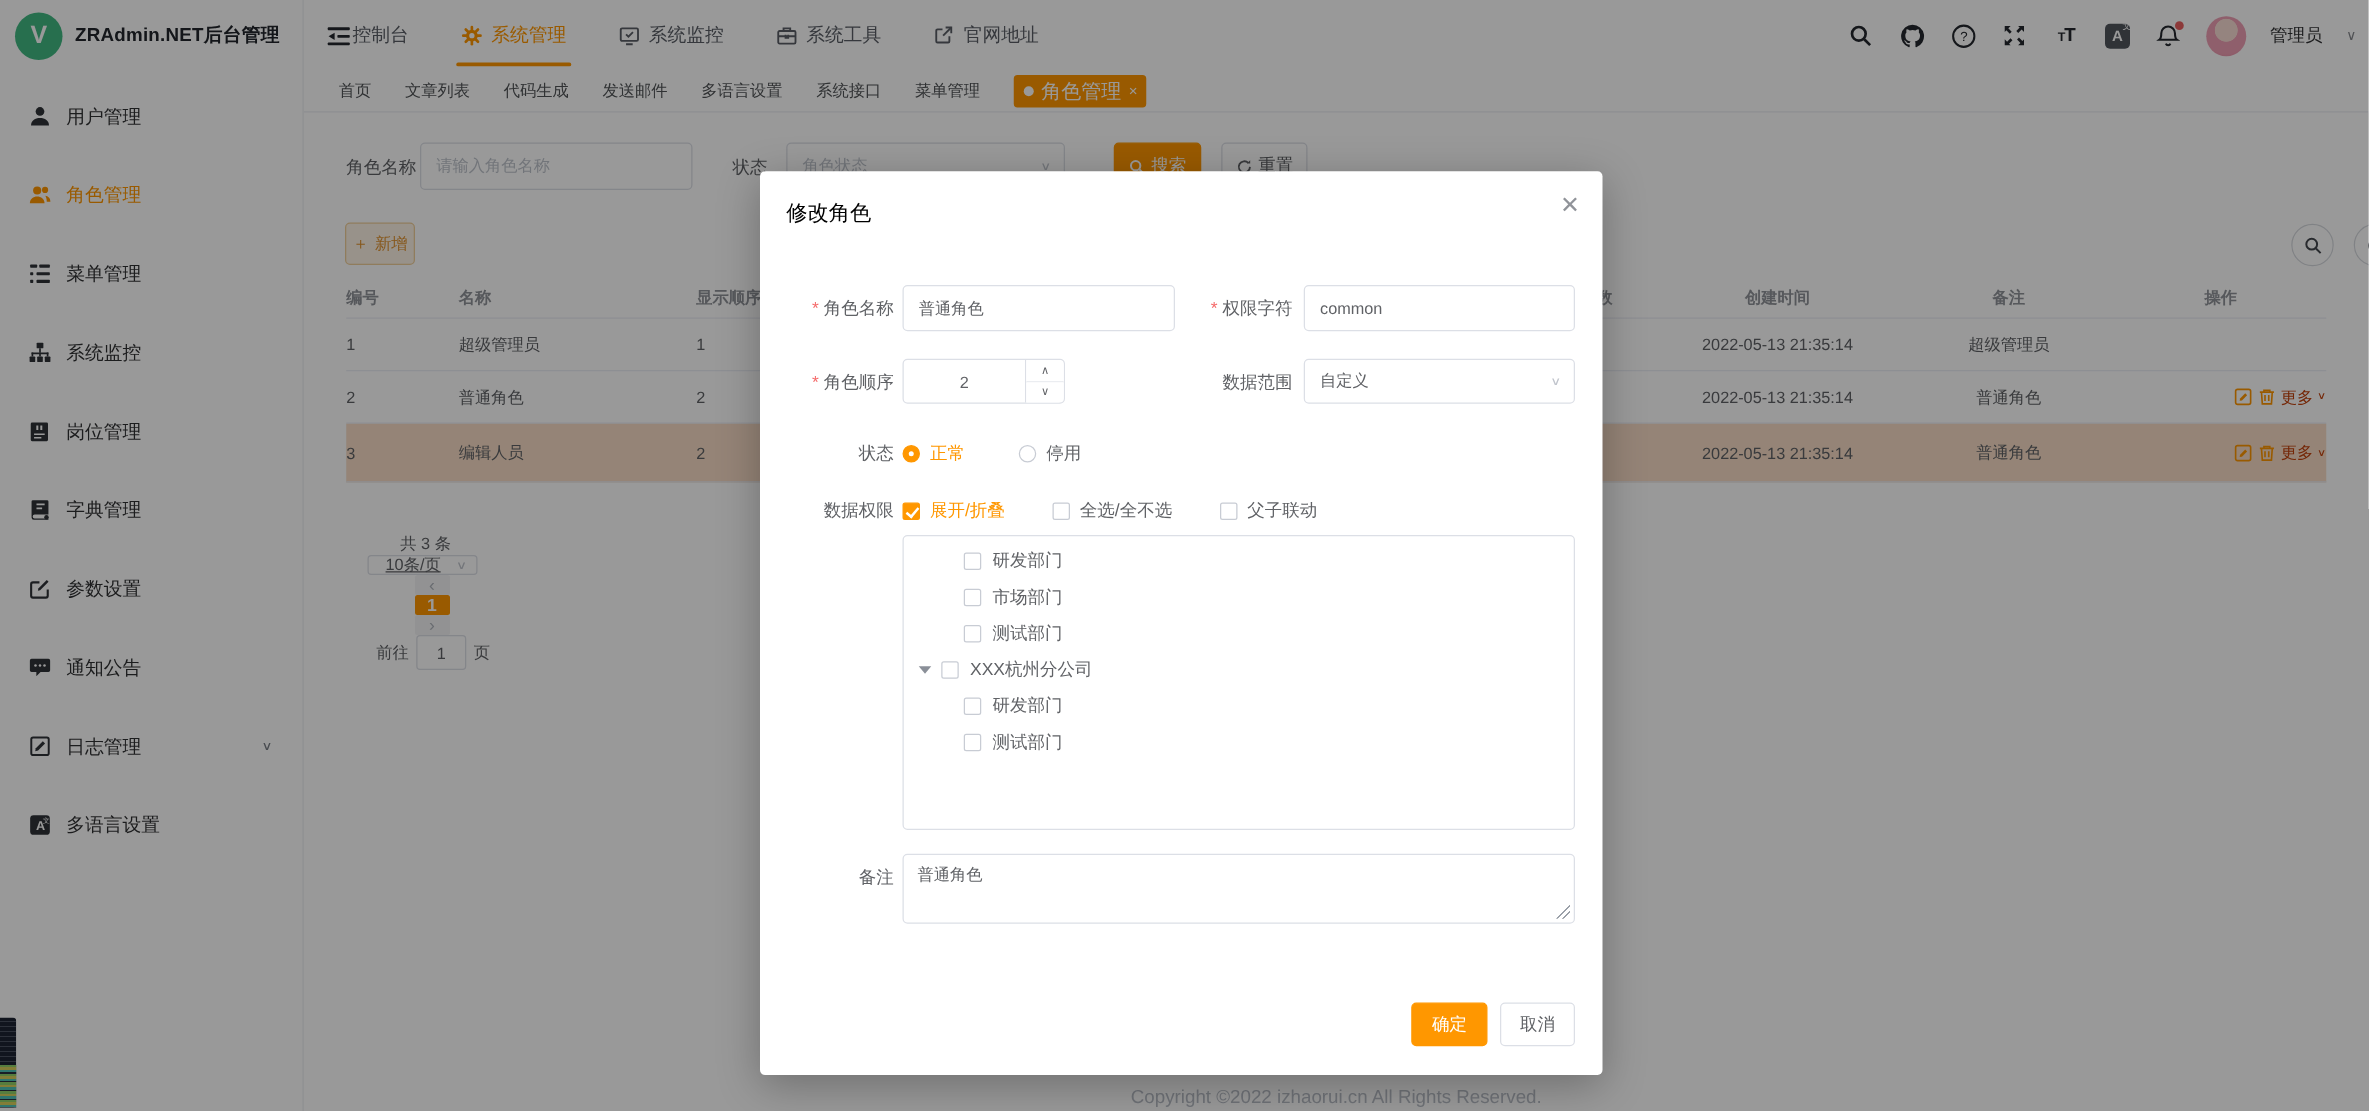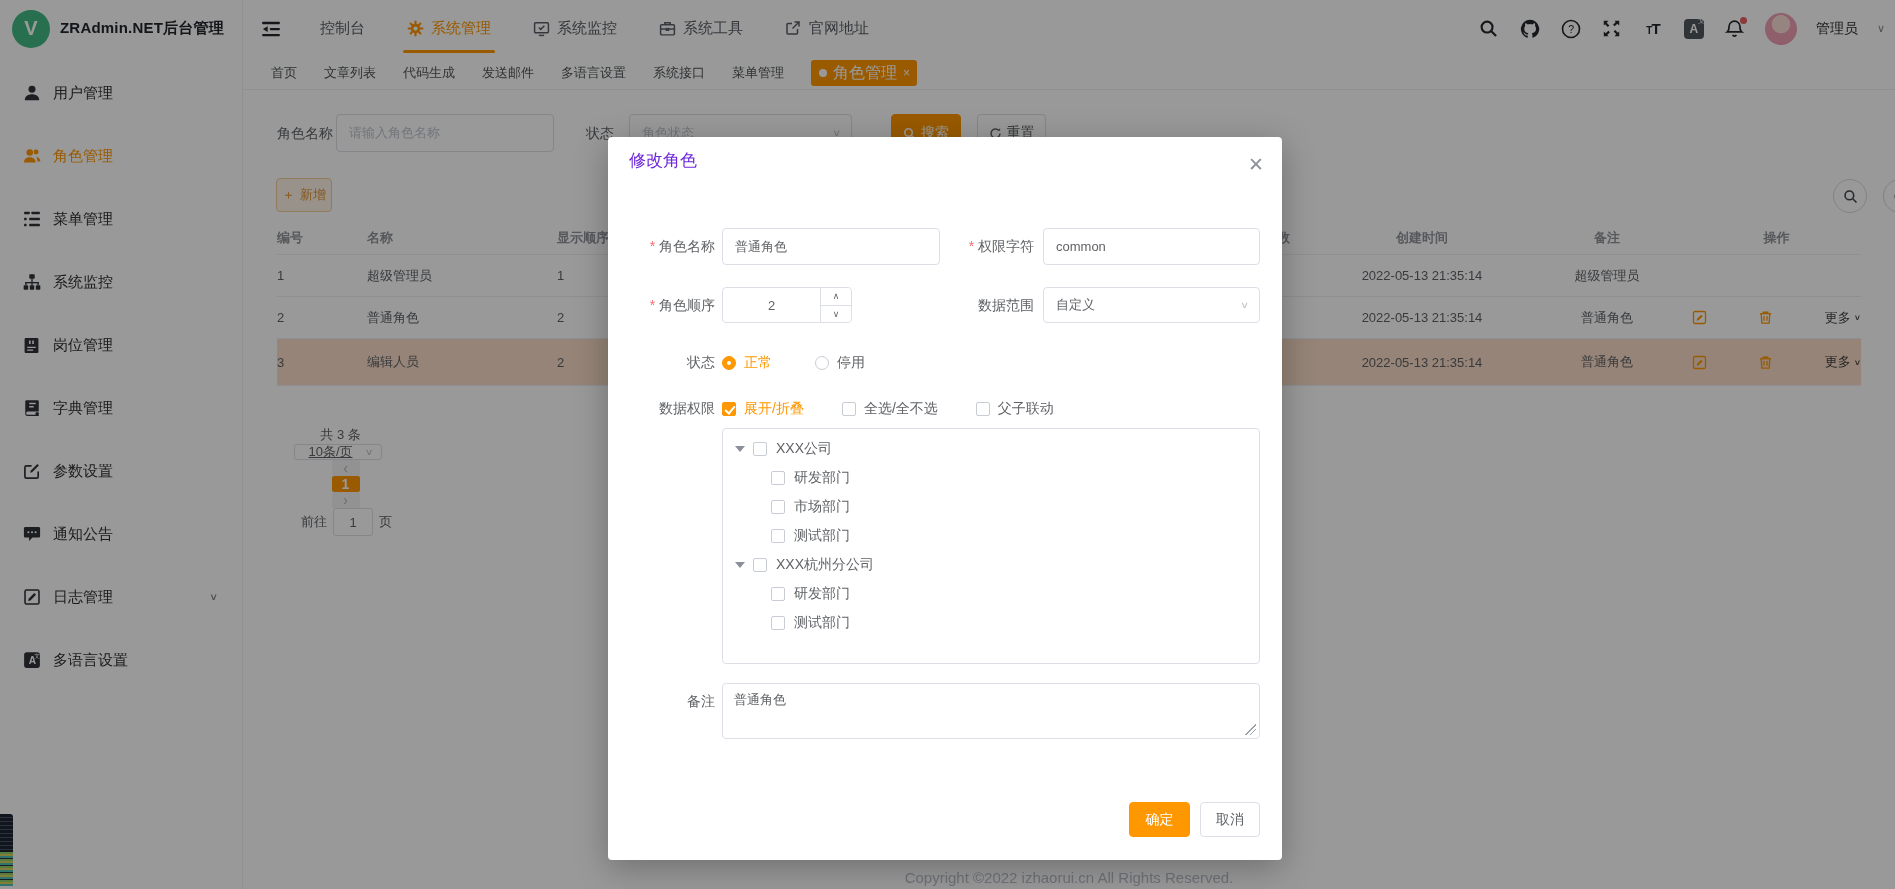--- a/index.html
+++ b/index.html
@@ -16,21 +16,21 @@
   .menu-item .mi { width:19px; height:19px; margin-right:12px; display:inline-flex; align-items:center; justify-content:center; color:#2f3338; flex:none; }
   .menu-item.active, .menu-item.active .mi { color:#ff9700; }
   .menu-item .sub-arrow { position:absolute; right:24px; color:#7a7f87; font-size:12px; transform:scaleY(.8); }
 
   
   .main { position:absolute; left:243px; top:0; width:1652px; height:889px; background:#fff; }
 
   
   .header { height:57px; display:flex; align-items:center; position:relative; background:#fff; }
   .collapse-btn { margin-left:17px; width:22px; height:22px; color:#23272d; cursor:pointer; flex:none; }
-  .topnav { display:flex; align-items:center; margin-left:38px; height:100%; }
+  .topnav { display:flex; align-items:center; height:100%; }
   .nav-item { display:flex; align-items:center; margin-right:42px; font-size:15px; color:#5a5e66; cursor:pointer; height:100%; position:relative; }
   .nav-item .ni { width:17px; height:17px; margin-right:7px; display:inline-flex; color:#5a5e66; }
   .nav-item.active { color:#ff9700; }
   .nav-item.active .ni { color:#ff9700; }
   .nav-item.active::after { content:""; position:absolute; left:-4px; right:-4px; bottom:4px; height:3px; background:#ff9700; border-radius:2px; }
   .header-tools { position:absolute; right:10px; top:0; height:57px; display:flex; align-items:center; gap:19px; }
   .tool { width:22px; height:22px; display:flex; align-items:center; justify-content:center; color:#23272d; cursor:pointer; position:relative; }
   .fontsize-glyph { font-size:15px; font-weight:bold; color:#23272d; letter-spacing:-1px; }
   .fontsize-glyph .small-t { font-size:10px; }
   .i18n-chip { width:20px; height:20px; background:#50555d; border-radius:4px; color:#fff; font-size:12px; font-weight:bold; display:flex; align-items:center; justify-content:center; position:relative; }
@@ -61,21 +61,21 @@
 
   
   .table { position:absolute; left:34px; top:132px; width:1584px; font-size:13px; }
   .tr { display:flex; align-items:center; border-bottom:1px solid #ebeef5; }
   .thead { height:33px; color:#909399; font-weight:bold; }
   .tbody-row { height:42px; color:#606266; cursor:pointer; }
   .row-highlight { background:#f8ddc6; height:47px; }
   .c-id{width:90px;} .c-name{width:190px;} .c-order{width:235px;} .c-fill{width:440px;}
   .c-count{width:90px; text-align:center;} .c-time{width:200px; text-align:center;}
   .c-remark{width:170px; text-align:center;} .c-ops{width:169px; text-align:center;}
-  .ops-cell { display:flex; align-items:center; justify-content:space-between; gap:4px; color:#404040; }
+  .ops-cell { display:flex; align-items:center; justify-content:flex-end; gap:4px; color:#c2410c; }
   .op-ic { width:15px; height:15px; display:inline-flex; cursor:pointer; color:#ff9700; }
   .more-link { display:inline-flex; align-items:center; gap:3px; cursor:pointer; font-size:13px; }
   .more-caret { font-size:10px; transform:scaleY(.8); }
 
   
   .pager { position:absolute; left:40px; top:336px; height:28px; display:flex; align-items:center; font-size:13px; color:#606266;flex-direction:column; }
   .pg-total { margin-left:18px; margin-right:12px; }
   .pg-size { width:88px; height:16px; border:1px solid #dcdfe6; border-radius:3px; display:flex; align-items:center; justify-content:center; position:relative; padding-right:14px; cursor:pointer;text-decoration:underline; }
   .pg-size .sel-caret { right:7px; }
   .pg-btn { width:28px; height:28px; background:#f4f4f5; border-radius:2px; margin-left:16px; display:flex; align-items:center; justify-content:center; color:#aeb3bb; font-size:14px; cursor:pointer; }
@@ -89,21 +89,21 @@
   .perf-widget { position:absolute; left:0; bottom:3px; width:13px; height:72px; background:#1d2433; z-index:20; border-radius:0 3px 3px 0;
     background-image:
       repeating-linear-gradient(to bottom, transparent 0 3px, rgba(160,170,185,.35) 3px 4px);
   }
   .perf-widget::after { content:""; position:absolute; left:0; right:0; bottom:0; height:34px;
       background:repeating-linear-gradient(to bottom,#8fd06a 0 2px,#d9d05c 2px 4px,#4fc3b8 4px 6px,#2b3242 6px 7px); }
 
   
   .overlay { position:absolute; inset:0; background:rgba(0,0,0,.4); z-index:90; }
   .modal { position:absolute; left:608px; top:137px; width:674px; height:723px; background:#fff; border-radius:4px; z-index:100; box-shadow:0 8px 34px rgba(0,0,0,.28); }
-  .modal-title { position:absolute; left:21px; top:12px; font-size:17px; color:#6d28d9; }
+  .modal-title { position:absolute; left:21px; top:22px; font-size:17px; color:#000000; }
   .modal-close { position:absolute; right:18px; top:18px; font-size:19px; color:#909399; cursor:pointer; line-height:1; }
   .dlg-label { position:absolute; font-size:14px; color:#606266; text-align:right; }
   .dlg-label.req::before { content:"* "; color:#f56c6c; }
   .dlg-ipt { position:absolute; height:37px; border:1px solid #dcdfe6; border-radius:4px; display:flex; align-items:center; padding:0 12px; font-size:13px; color:#606266; background:#fff; }
   .num-box { position:absolute; left:114px; top:150px; width:130px; height:36px; border:1px solid #dcdfe6; border-radius:4px; display:flex; }
   .num-val { flex:1; display:flex; align-items:center; justify-content:center; font-size:13px; color:#606266; }
   .num-ctrl { width:31px; border-left:1px solid #dcdfe6; display:flex; flex-direction:column; }
   .num-up,.num-down { flex:1; display:flex; align-items:center; justify-content:center; font-size:9px; color:#606266; cursor:pointer; background:#fff; }
   .num-up { border-bottom:1px solid #dcdfe6; border-radius:0 4px 0 0; }
   .num-down { border-radius:0 0 4px 0; }
@@ -566,25 +566,20 @@
   <div class="check-row">
     <span class="cbox on"></span>
     <span class="cb-lbl-on">展开/折叠</span>
     <span class="cbox off"></span>
     <span class="cb-lbl">全选/全不选</span>
     <span class="cbox off"></span>
     <span class="cb-lbl">父子联动</span>
   </div>
 
   <div class="tree-box">
-    <div class="tree-row parent">
-      <span class="tree-caret"></span>
-      <span class="tree-cb"></span>
-      <span>XXX公司</span>
-    </div>
     <div class="tree-row child">
       <span class="tree-cb"></span>
       <span>研发部门</span>
     </div>
     <div class="tree-row child">
       <span class="tree-cb"></span>
       <span>市场部门</span>
     </div>
     <div class="tree-row child">
       <span class="tree-cb"></span>

